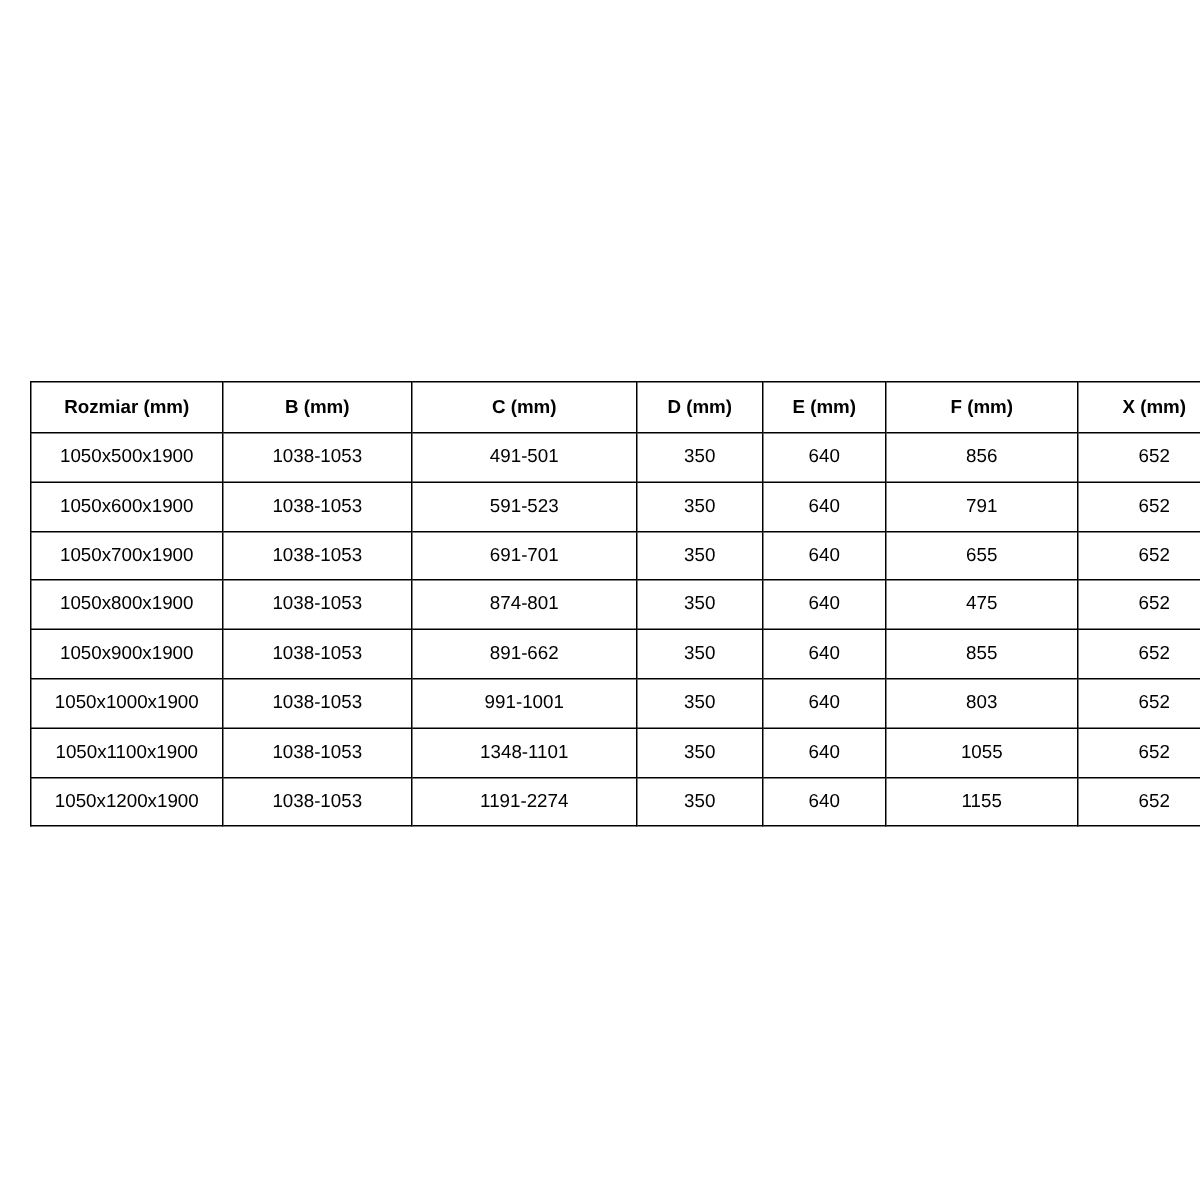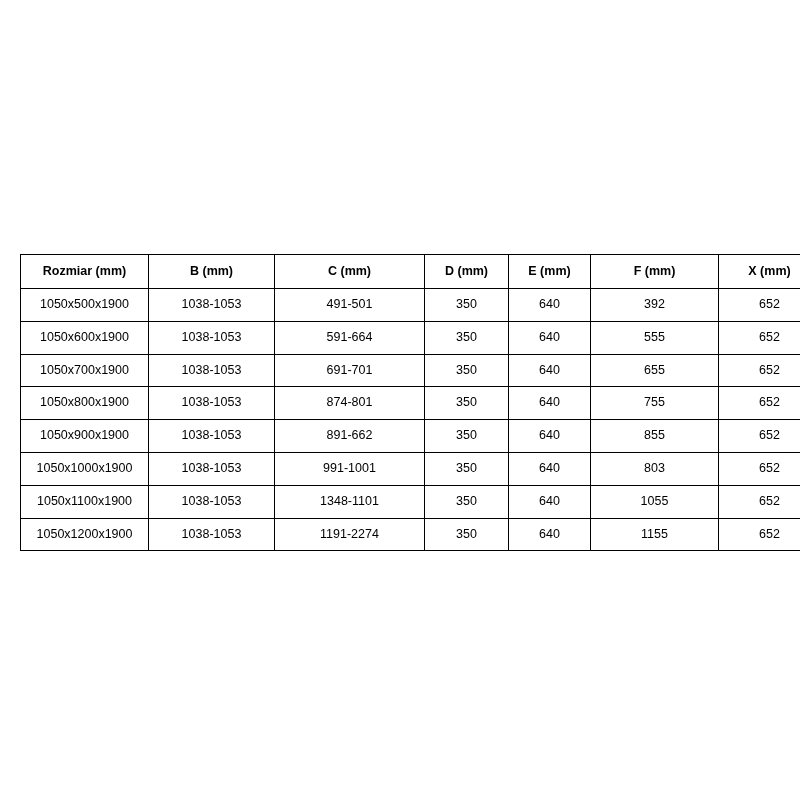--- a/index.html
+++ b/index.html
@@ -86,48 +86,48 @@
           <th>X (mm)</th>
         </tr>
       </thead>
       <tbody>
         <tr>
           <td>1050x500x1900</td>
           <td>1038-1053</td>
           <td>491-501</td>
           <td>350</td>
           <td>640</td>
-          <td>392</td>
+          <td>856</td>
           <td>652</td>
         </tr>
         <tr>
           <td>1050x600x1900</td>
           <td>1038-1053</td>
-          <td>591-664</td>
+          <td>591-523</td>
           <td>350</td>
           <td>640</td>
-          <td>555</td>
+          <td>791</td>
           <td>652</td>
         </tr>
         <tr>
           <td>1050x700x1900</td>
           <td>1038-1053</td>
           <td>691-701</td>
           <td>350</td>
           <td>640</td>
           <td>655</td>
           <td>652</td>
         </tr>
         <tr>
           <td>1050x800x1900</td>
           <td>1038-1053</td>
           <td>874-801</td>
           <td>350</td>
           <td>640</td>
-          <td>755</td>
+          <td>475</td>
           <td>652</td>
         </tr>
         <tr>
           <td>1050x900x1900</td>
           <td>1038-1053</td>
           <td>891-662</td>
           <td>350</td>
           <td>640</td>
           <td>855</td>
           <td>652</td>

